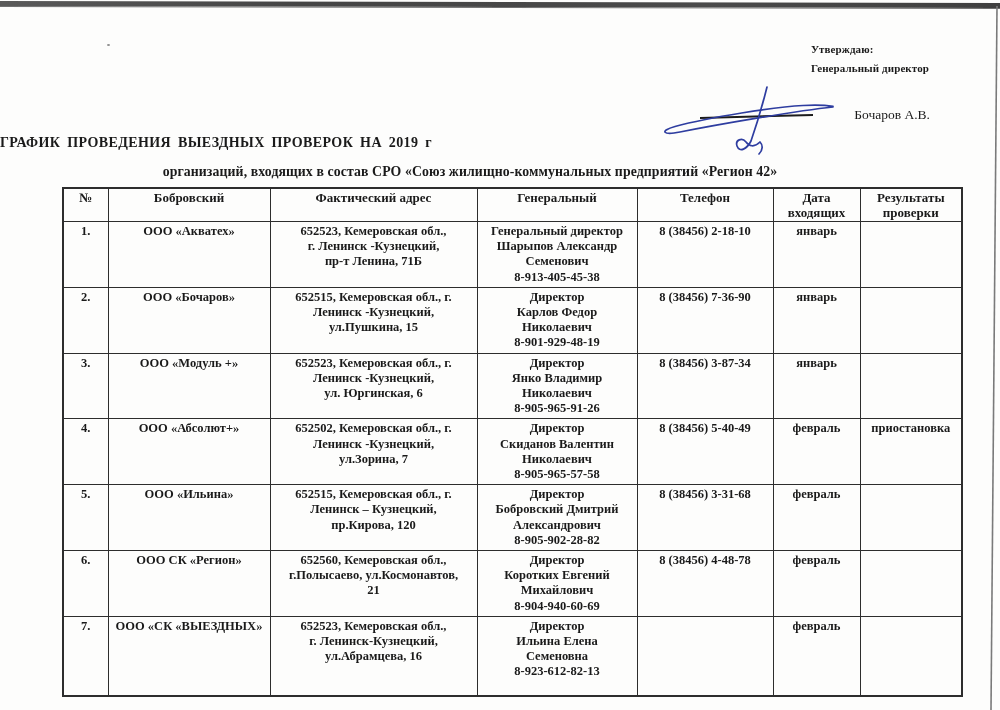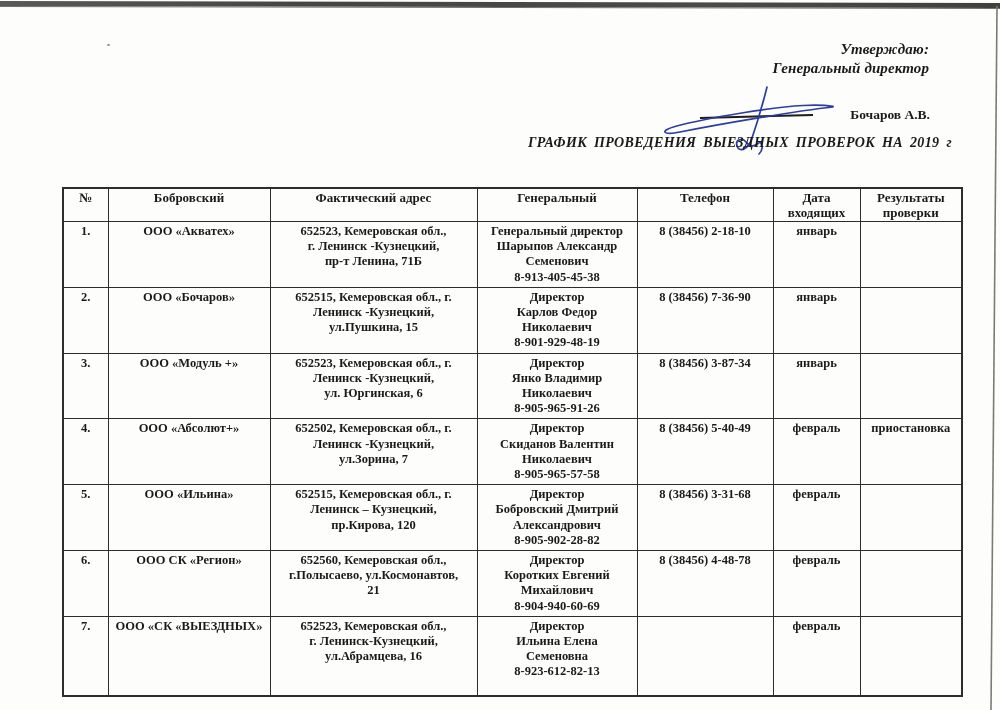--- a/index.html
+++ b/index.html
@@ -27,38 +27,37 @@
     position: absolute; left: 0; top: 0; width: 1000px; height: 710px;
     pointer-events: none;
   }
   .speck {
     position: absolute; left: 107px; top: 44px;
     width: 3px; height: 2px; background: #8d8d8d; border-radius: 50%;
   }
   
   .approval {
     position: absolute; top: 40px; right: 71px;
-    text-align: right;
-    font-weight: bold; font-size: 15px; line-height: 19px;
+    text-align: left;
+    font-weight: bold; font-size: 11px; line-height: 19px;
     letter-spacing: 0.1px;
-    font-style: italic;
   }
   .signature-svg {
     position: absolute; left: 655px; top: 85px;
     width: 185px; height: 70px;
   }
   .signer {
     position: absolute; top: 107px; right: 70px;
-    font-weight: bold; font-size: 13.5px;
+    font-weight: normal; font-size: 13.5px;
   }
   
   .title {
-    position: absolute; top: 135px; left: 12px; width: 940px;
-    text-align: right; font-weight: bold; font-size: 14px;
-    letter-spacing: 0.4px; word-spacing: 3px; font-style: italic;
+    position: absolute; top: 135px; left: 0; width: 940px;
+    text-align: left; font-weight: bold; font-size: 14px;
+    letter-spacing: 0.4px; word-spacing: 3px;
   }
   .subtitle {
     position: absolute; top: 164px; left: 0; width: 940px;
     text-align: center; font-weight: bold; font-size: 13.8px;
     letter-spacing: 0.1px;
   }
   
   table.grid {
     position: absolute; left: 62px; top: 187px;
     width: 901px;
@@ -112,20 +111,21 @@
 
   <svg class="signature-svg" viewBox="0 0 185 70">
     <path d="M45 33 L158 30" stroke="#1c1c1c" stroke-width="2" fill="none"></path>
     <path d="M178 22 C 140 26, 60 40, 25 47 C 8 50.5, 4 46, 20 41.5 C 55 32, 120 22, 148 20.5 C 160 19.8, 172 20.4, 178 21.4" stroke="#2e3da0" stroke-width="1.7" fill="none" stroke-linecap="round"></path>
     <path d="M112 2 C 108 18, 103 36, 96 56 C 92 64, 84.5 68, 82 61 C 80 55, 87 52, 91 57 C 94 61, 99 63, 105 57 C 108 60, 108 65, 104 69" stroke="#2e3da0" stroke-width="1.7" fill="none" stroke-linecap="round"></path>
   </svg>
 
   <div class="signer">Бочаров А.В.</div>
 
   <div class="title">ГРАФИК ПРОВЕДЕНИЯ ВЫЕЗДНЫХ ПРОВЕРОК НА 2019 г</div>
+  <div class="subtitle">организаций, входящих в состав СРО «Союз жилищно-коммунальных предприятий «Регион 42»</div>
 
   <table class="grid">
     <colgroup>
       <col class="c1">
         <col class="c2">
         <col class="c3">
         <col class="c4">
       <col class="c5">
         <col class="c6">
         <col class="c7">

